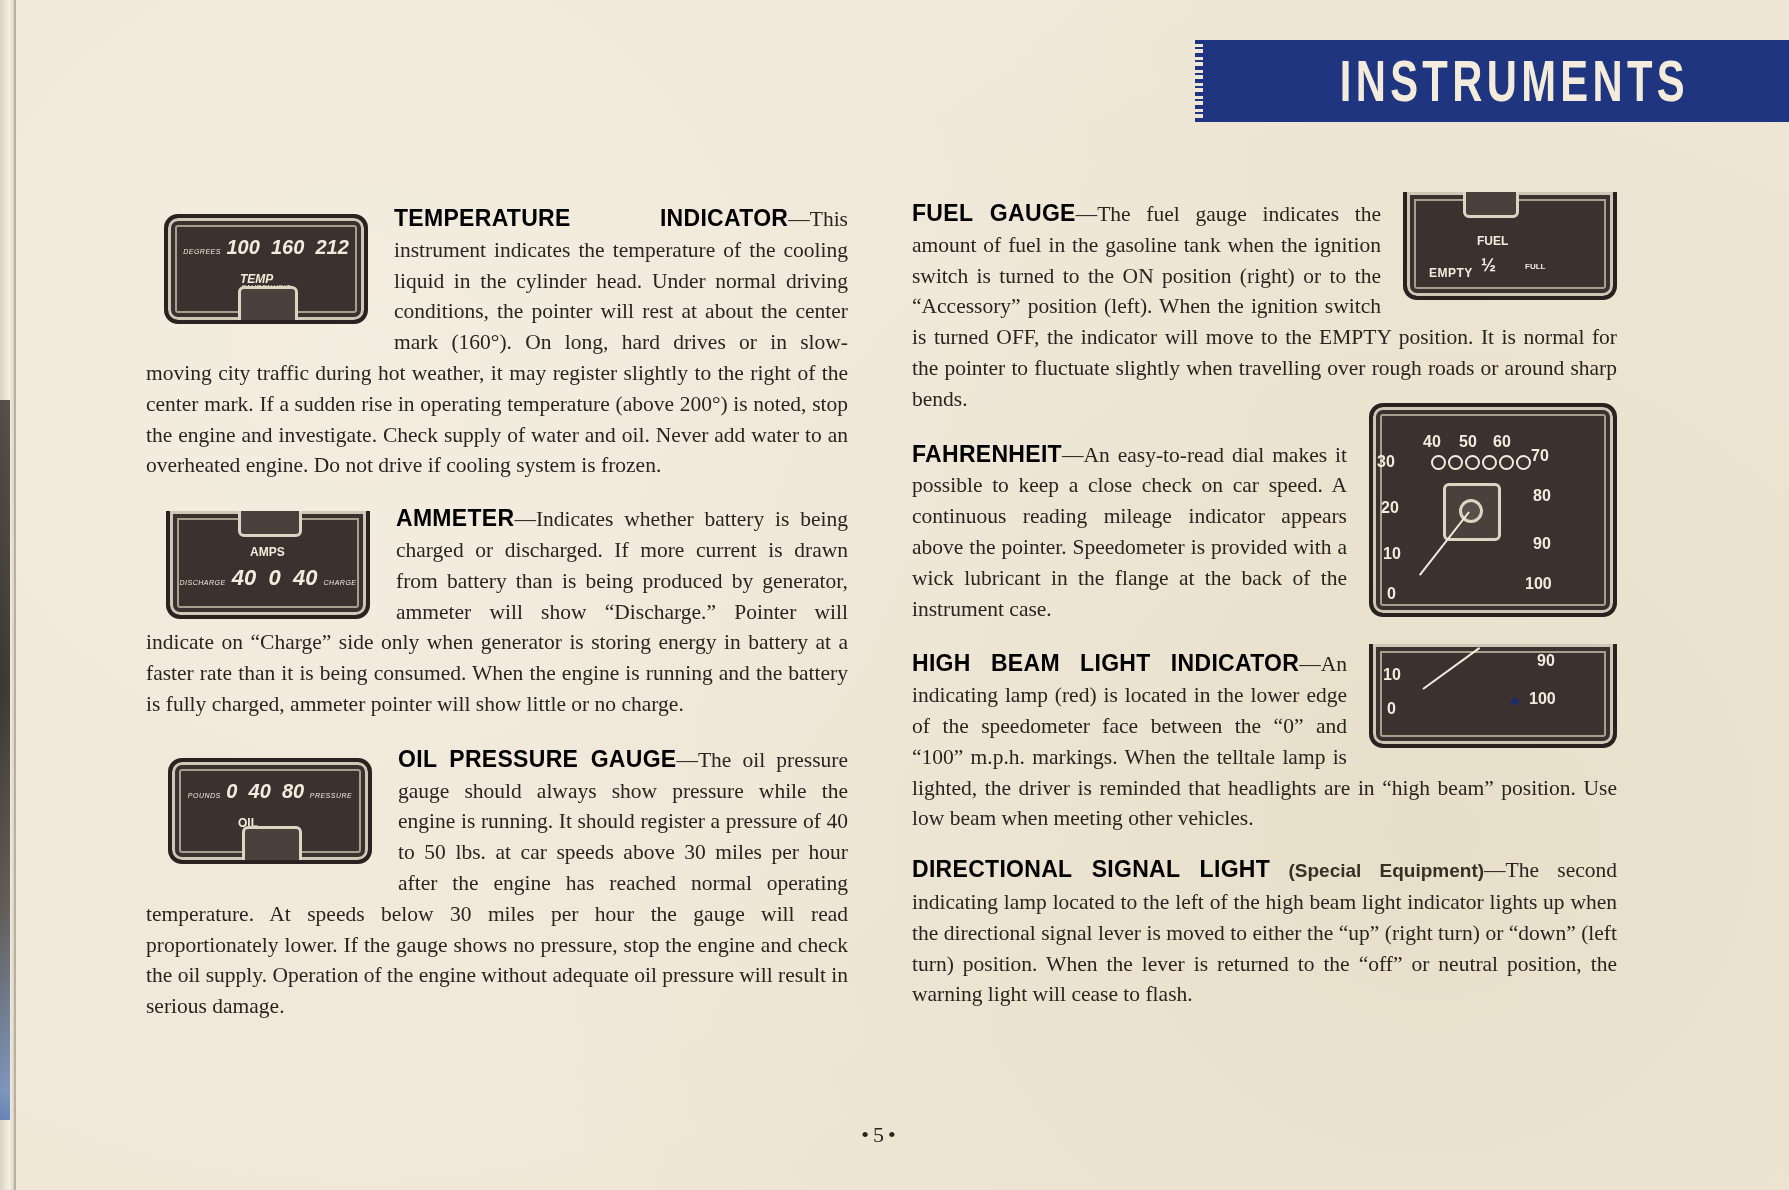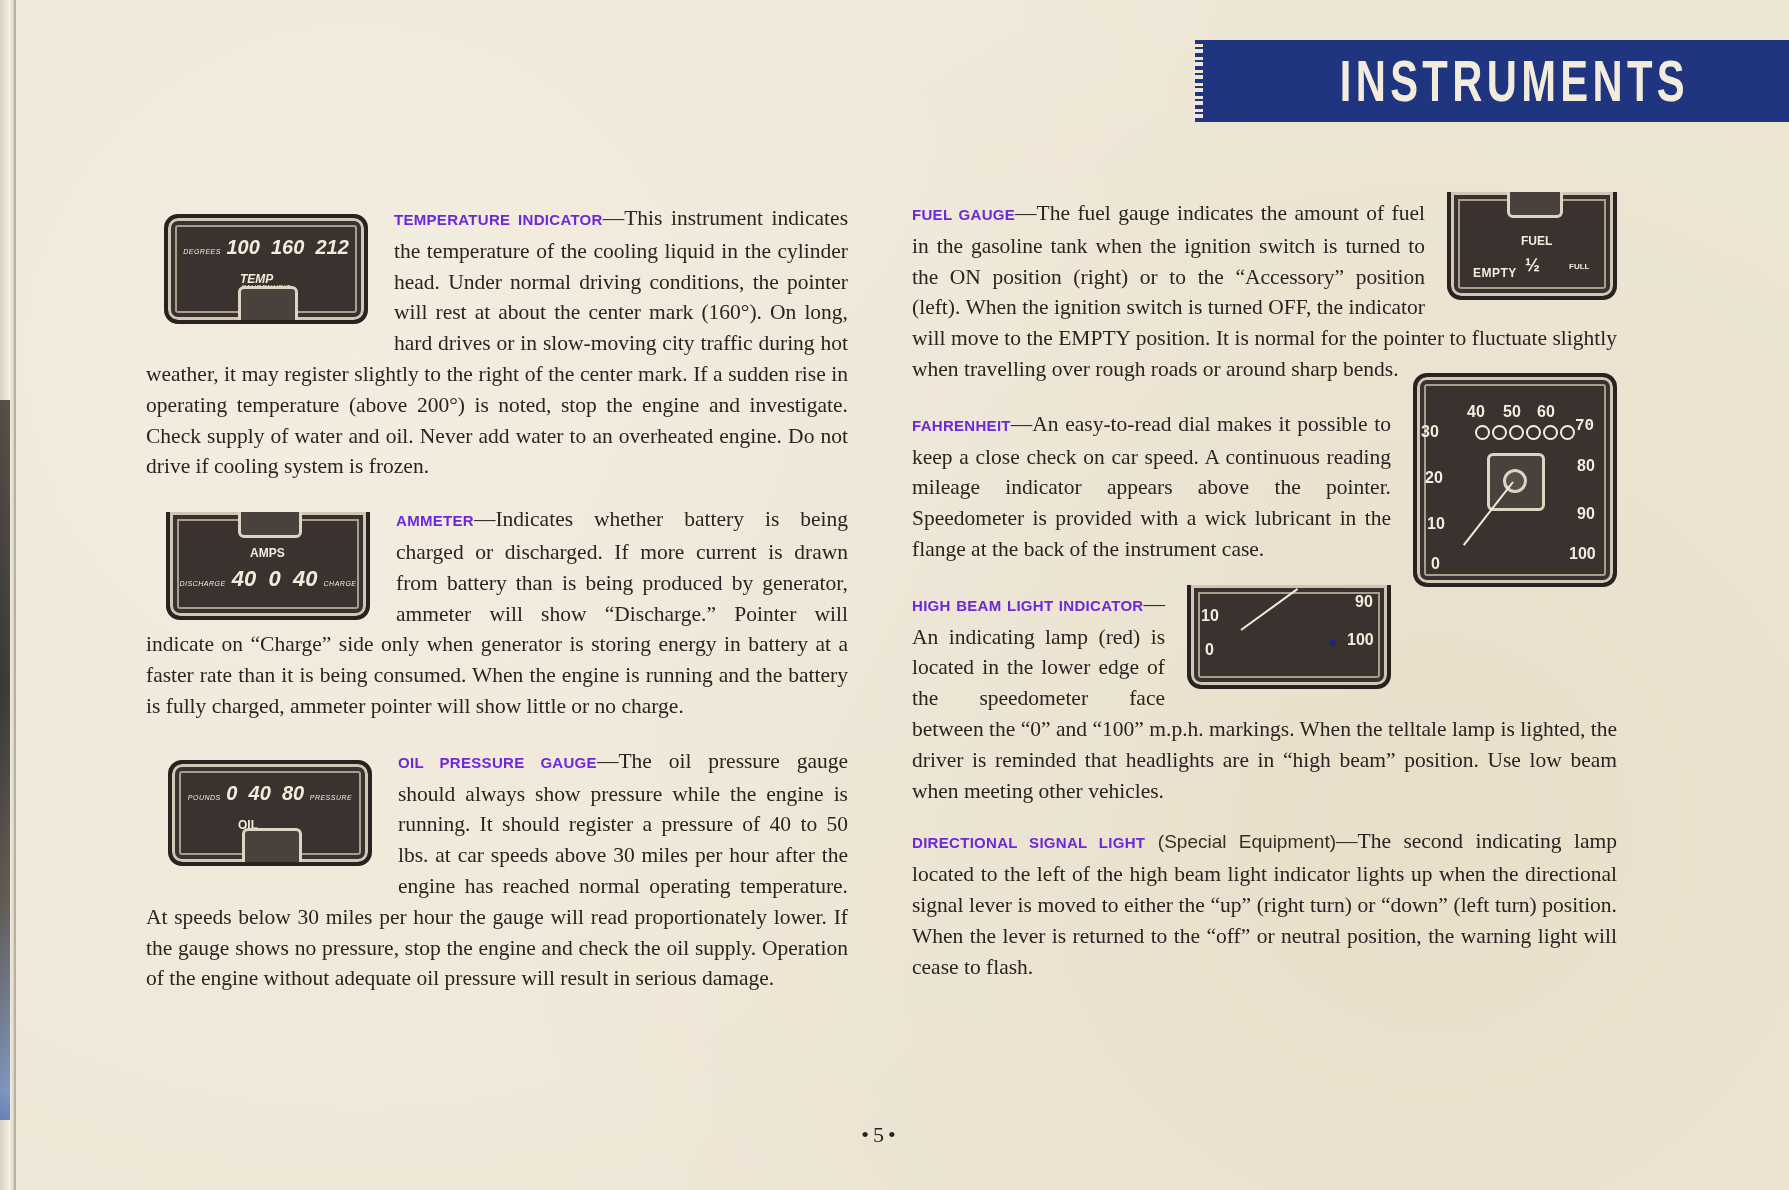--- a/index.html
+++ b/index.html
@@ -40,34 +40,34 @@
   }
 
   .col { position:absolute; font-size:21.5px; line-height:30.8px; text-align:justify; }
   .col-left { left:146px; width:702px; top:203px; }
   .col-right { left:912px; width:705px; top:198px; }
 
   .section { position:relative; margin-bottom:20px; }
   .section p { margin:0; }
   .heading {
     font-family:"Liberation Sans","DejaVu Sans",sans-serif; font-weight:bold;
-    color:#6d28d9; font-size:15px; letter-spacing:0.3px;
+    color:#000000; font-size:23px; letter-spacing:0.3px;
   }
   .sub-heading {
-    font-family:"Liberation Sans","DejaVu Sans",sans-serif; font-weight:normal;
+    font-family:"Liberation Sans","DejaVu Sans",sans-serif; font-weight:bold;
     color:#3a2f26; font-size:19px;margin-top:29px;
   }
 
   .gauge { position:relative; border-radius:14px; overflow:hidden;
     background:#3b3230;
     border:4px solid #2a2220;
     box-shadow: inset 0 0 0 3px #cfc6b6, inset 0 0 0 7px #3b3230, inset 0 0 0 9px #a89e8e;
   }
   .float-left { float:left; margin:0 26px 6px 0; }
-  .float-right { float:right; margin:0 0 6px 22px; }
+  .float-right { float:right; margin:0 0 6px 22px;padding-left:44px; }
   .gauge .scale {
     position:absolute; left:0; right:0; text-align:center; color:#f3ecdc;
     font-family:"Liberation Sans Narrow","Liberation Sans",sans-serif; font-weight:bold; font-style:italic;
   }
   .gauge .tiny { font-size:7px; font-weight:normal; letter-spacing:0.5px; }
   .gauge .label {
     position:absolute; color:#f3ecdc; font-family:"Liberation Sans",sans-serif; font-weight:bold; font-size:12px;
   }
   .gauge .inner {
     position:absolute; border:3px solid #ddd4c2; border-radius:6px; background:#4a403c;
@@ -163,21 +163,21 @@
     <p>
       <span class="heading">FUEL GAUGE</span><span>—The fuel gauge indicates the amount of fuel in the gasoline tank when the ignition switch is turned to the ON position (right) or to the “Accessory” position (left). When the ignition switch is turned OFF, the indicator will move to the EMPTY position. It is normal for the pointer to fluctuate slightly when travelling over rough roads or around sharp bends.</span>
     </p>
   </div>
 
   <div class="section" style="margin-bottom:24px;">
     <div class="gauge float-right" style="width:196px;height:206px;margin-top:-36px;">
       <div class="speedo-num" style="left:50px;top:20px;">40</div>
       <div class="speedo-num" style="left:86px;top:20px;">50</div>
       <div class="speedo-num" style="left:120px;top:20px;">60</div>
-      <div class="speedo-num" style="left:158px;top:34px;font-family:Liberation Mono, monospace;">70</div>
+      <div class="speedo-num" style="left:158px;top:34px;">70</div>
       <div class="speedo-num" style="left:4px;top:40px;">30</div>
       <div class="speedo-num" style="left:8px;top:86px;">20</div>
       <div class="speedo-num" style="left:160px;top:74px;">80</div>
       <div class="speedo-num" style="left:10px;top:132px;">10</div>
       <div class="speedo-num" style="left:160px;top:122px;">90</div>
       <div class="speedo-num" style="left:14px;top:172px;">0</div>
       <div class="speedo-num" style="left:152px;top:162px;">100</div>
       <div class="odo" style="left:58px;top:48px;">
         <span></span>
           <span></span>

